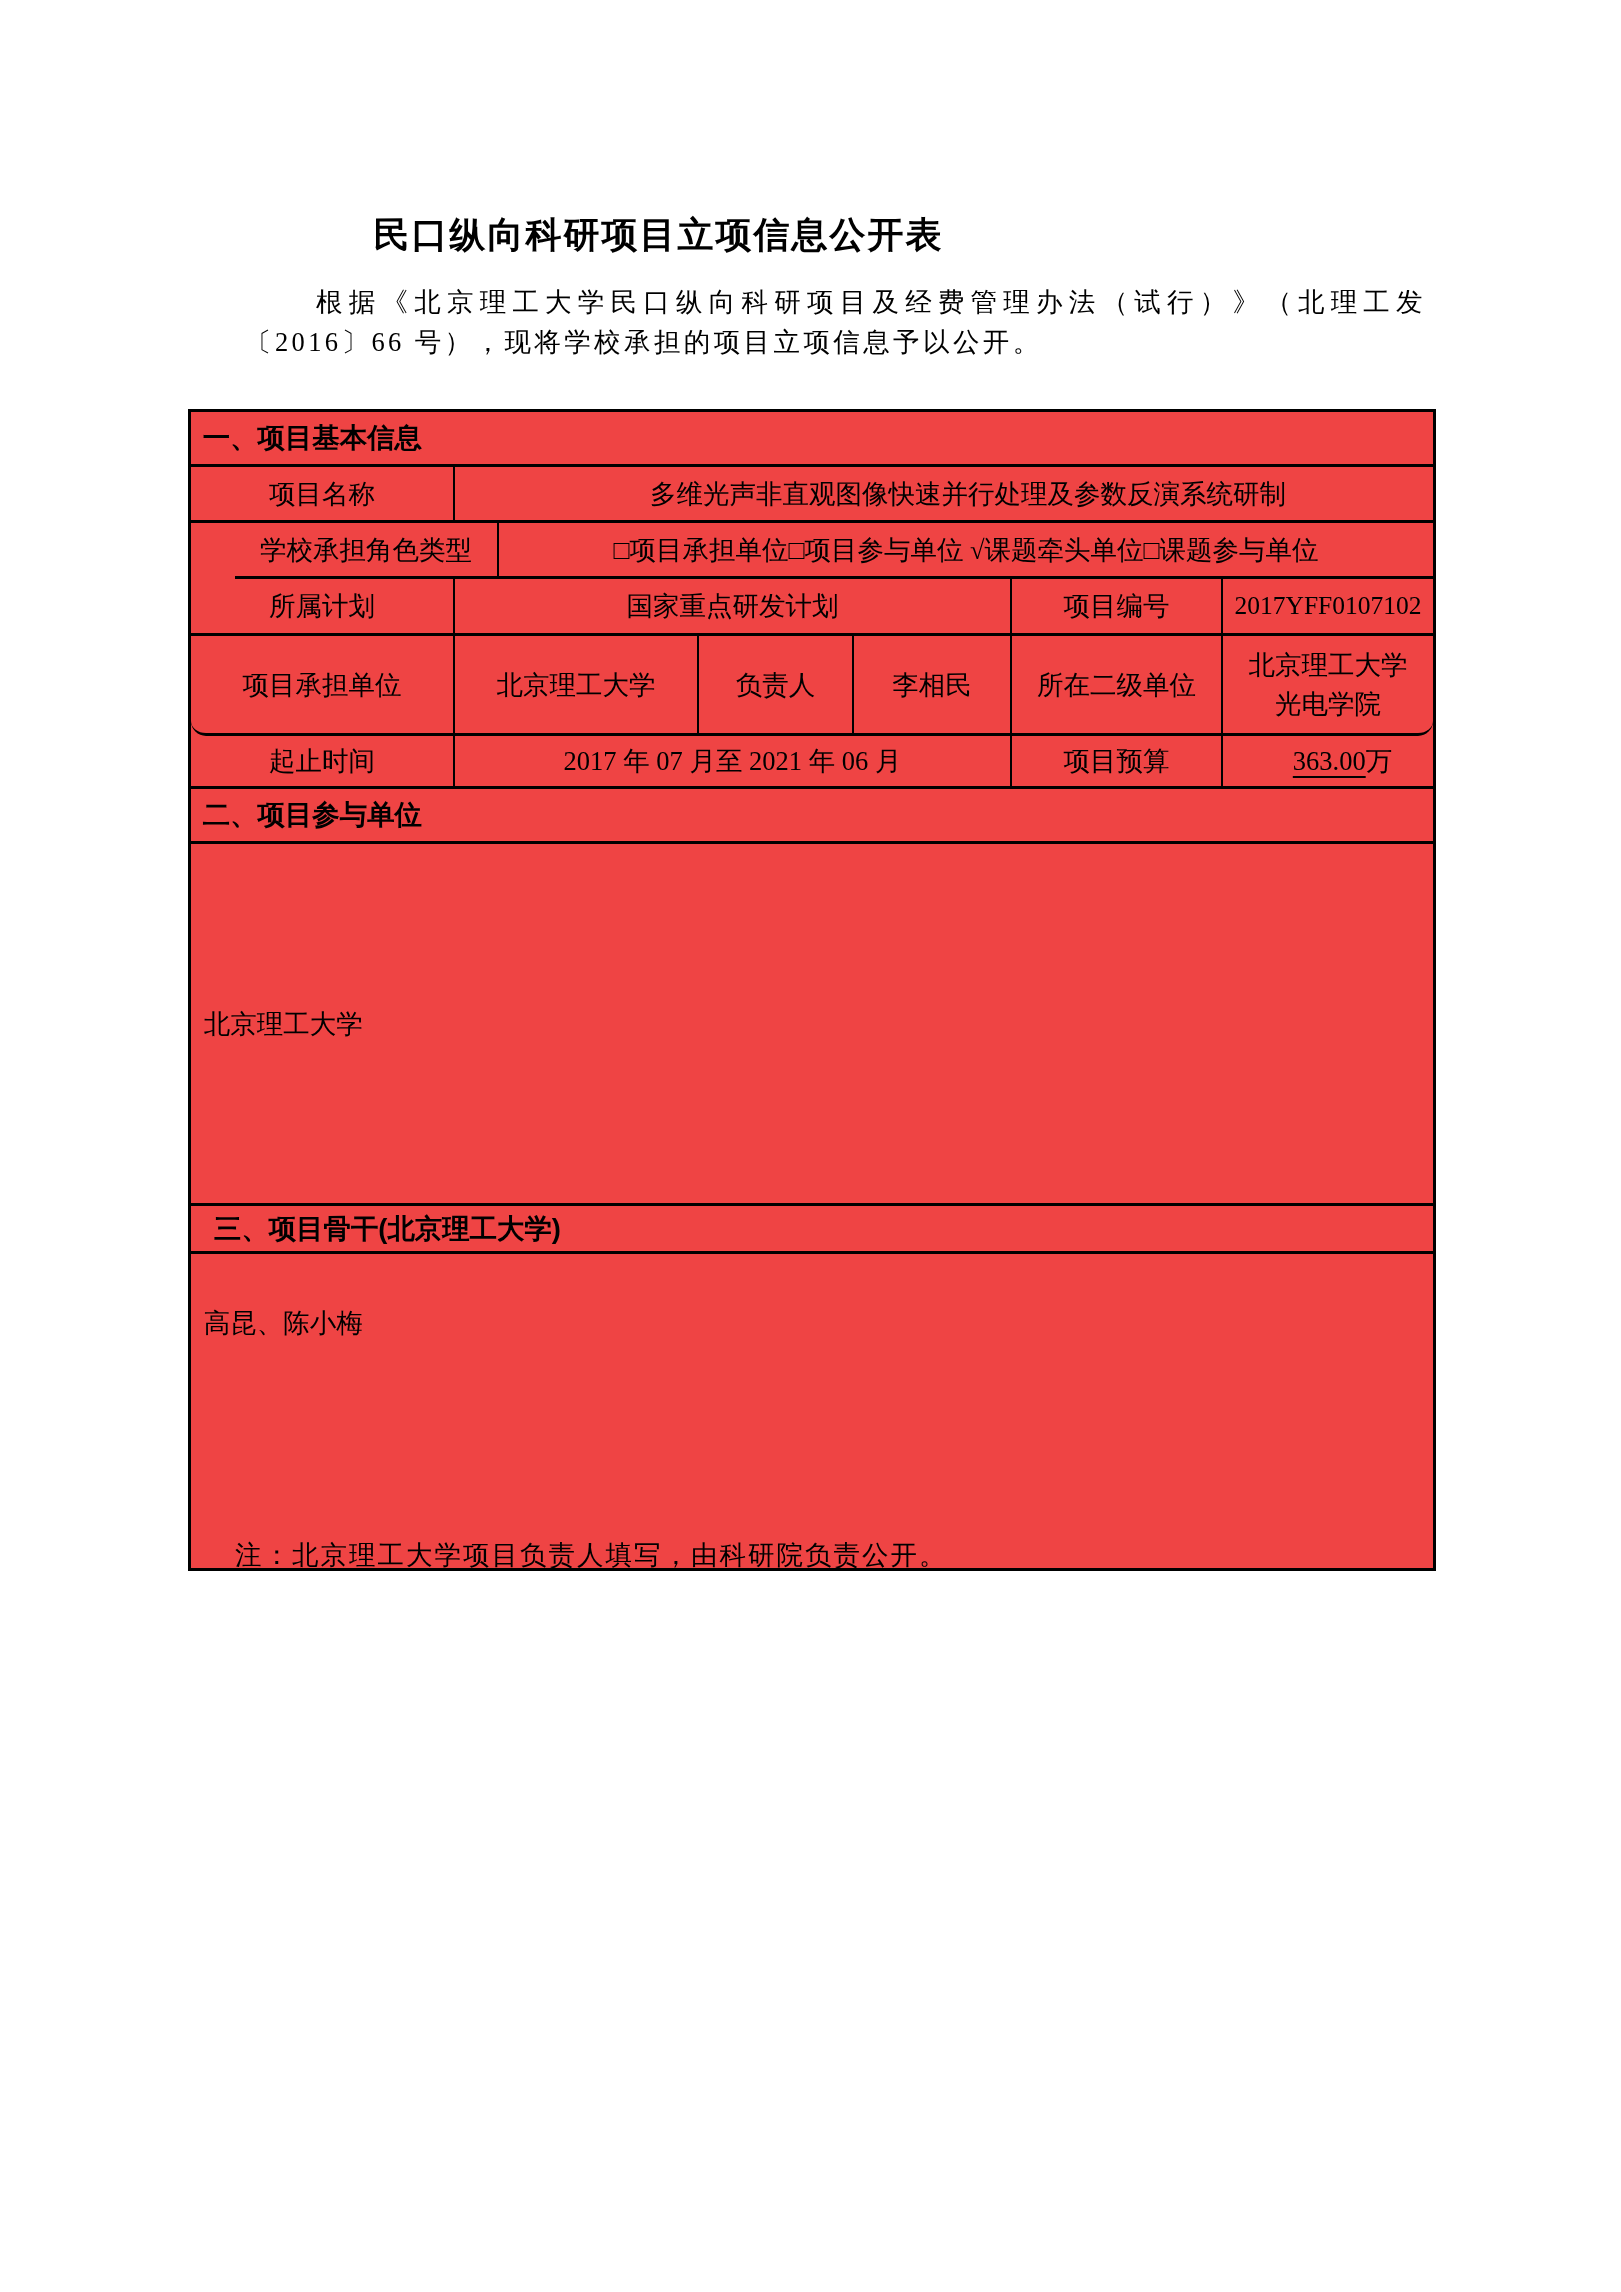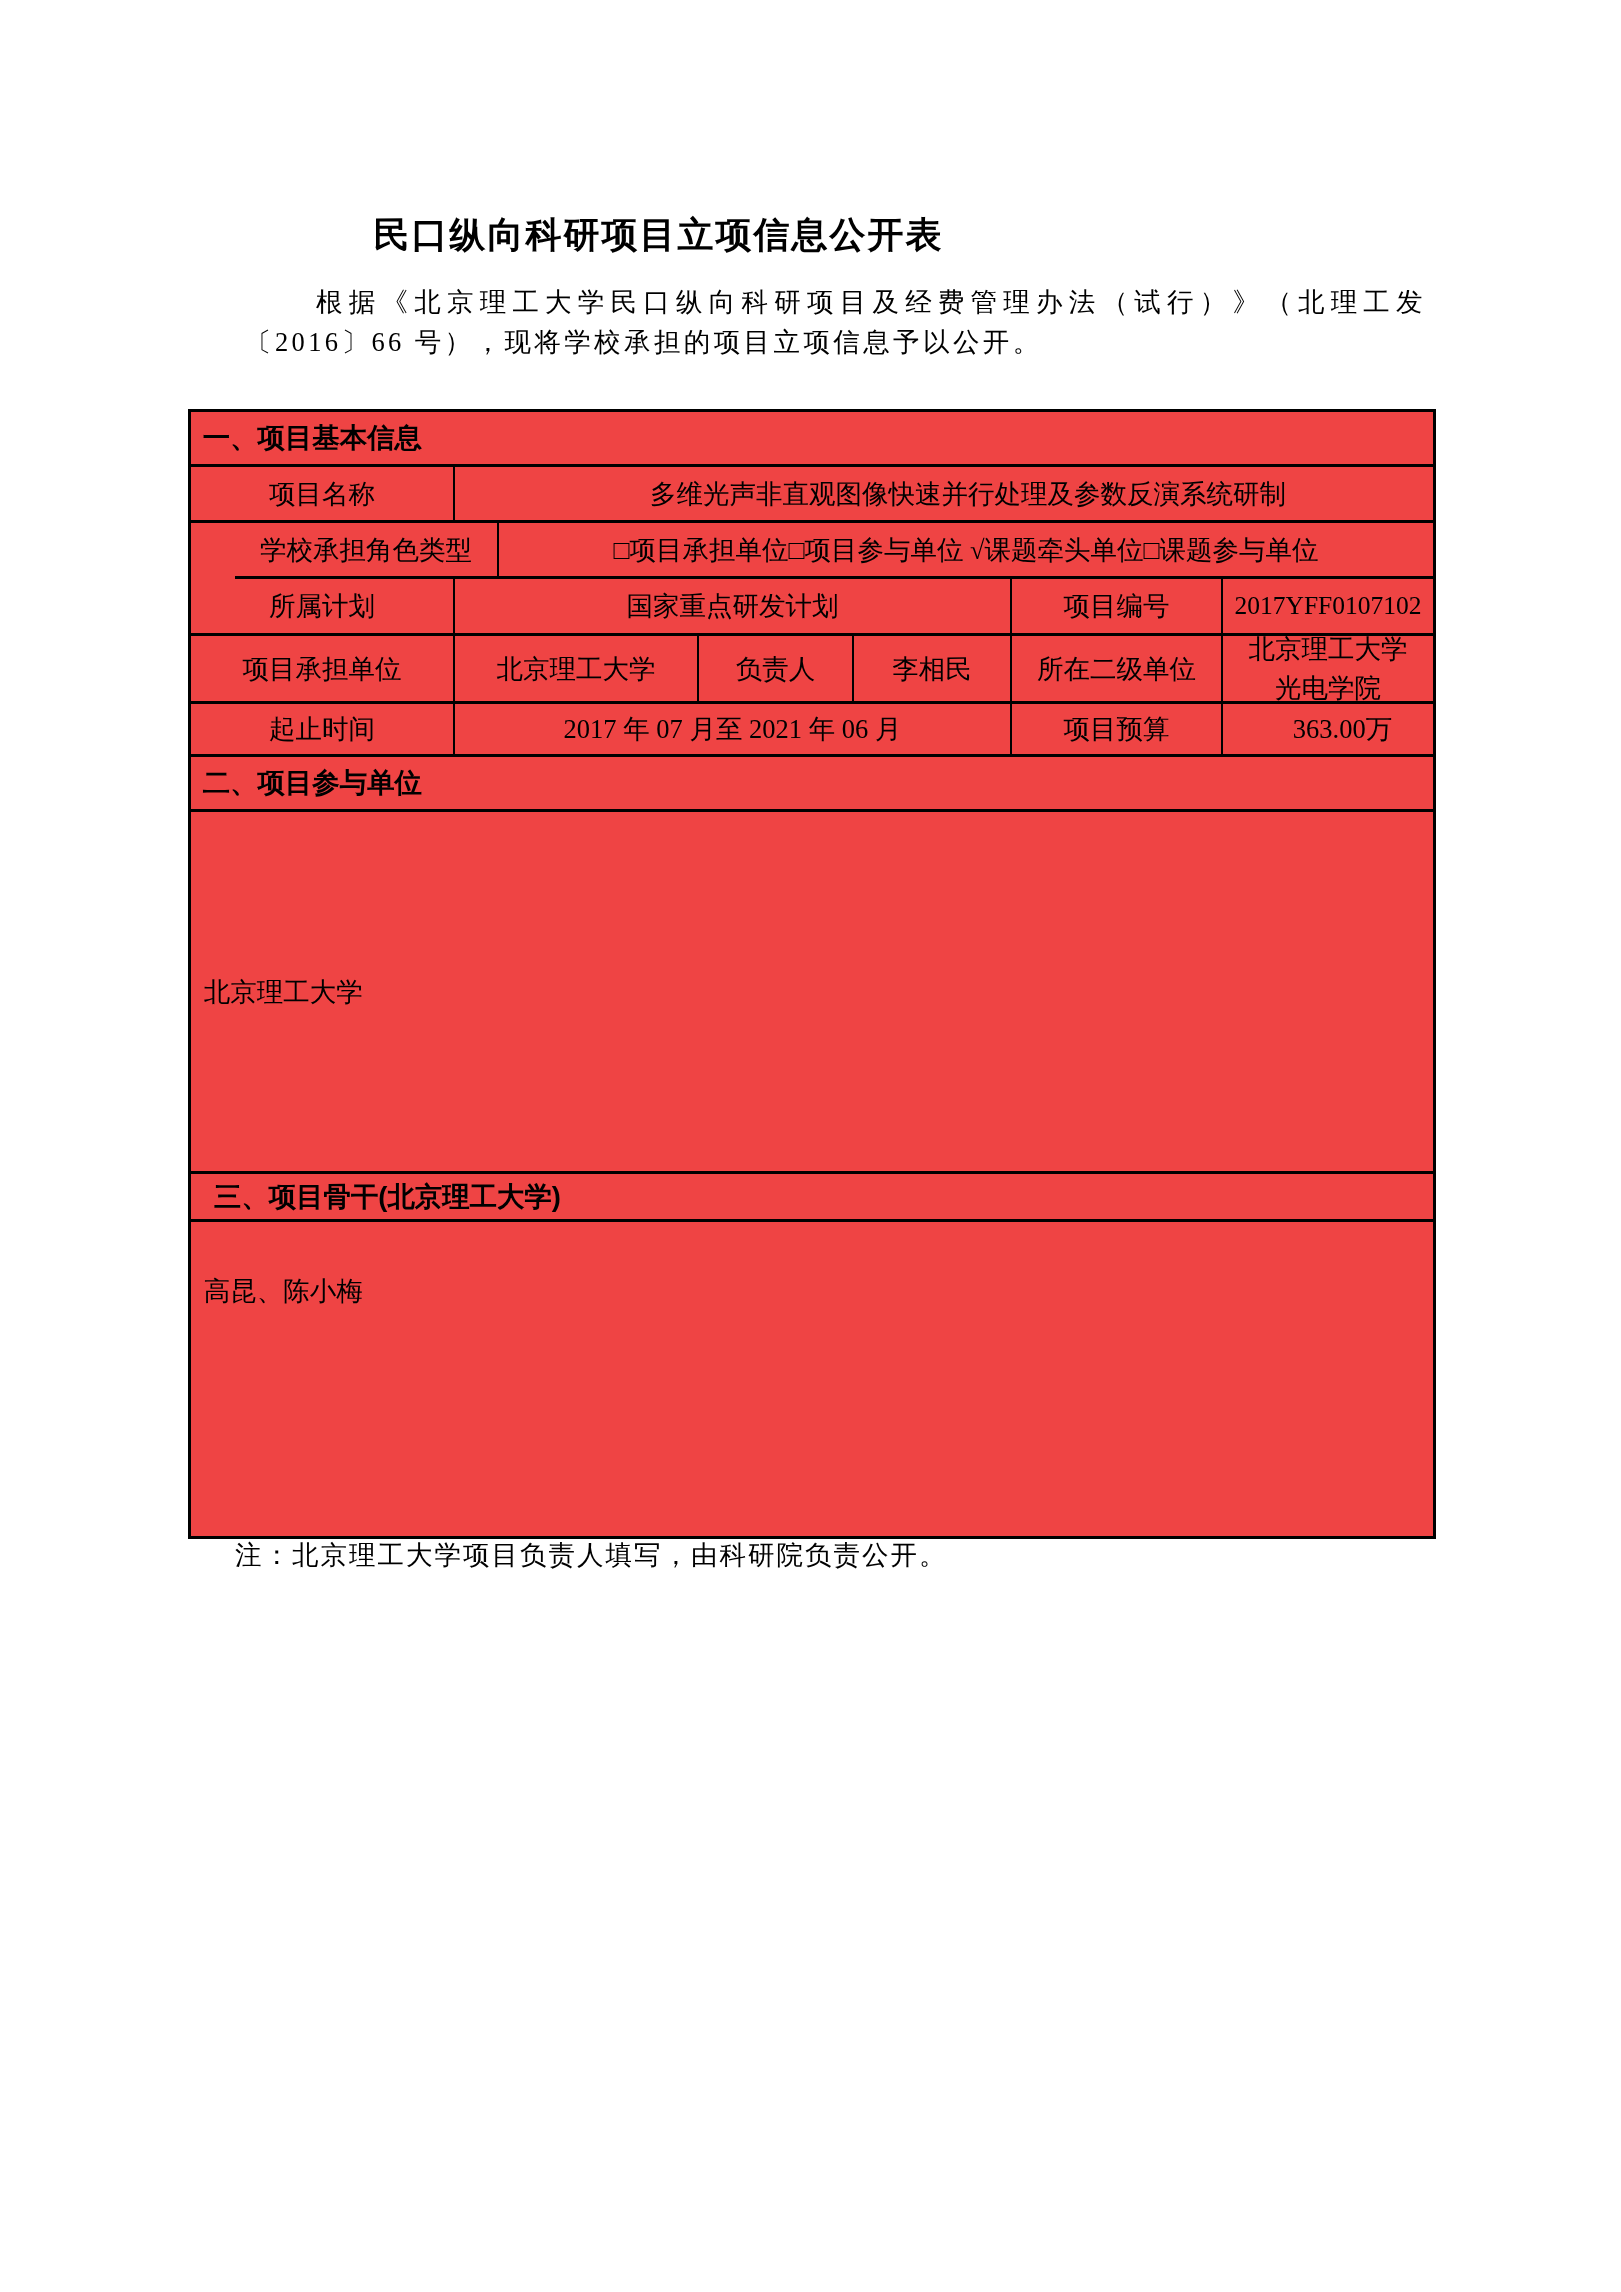--- a/index.html
+++ b/index.html
@@ -41,30 +41,30 @@
   .w249{width:244px;flex:none;}
   .w158{width:155px;flex:none;}
   .w161{width:158px;flex:none;}
   .w215{width:211px;flex:none;}
   .w568{width:557px;flex:none;}
   .grow{flex:1;}
   .rh-sec1{height:55px;}
   .rh1{height:56px;gap:48px;}
   .rh2{height:56px;margin-left:44px;}
   .rh3{height:57px;}
-  .rh4{height:68px;}
+  .rh4{height:100px;border-radius:15px;}
   .rh5{height:53px;}
   .rh-sec2{height:55px;}
   .rc2{height:362px;}
   .rh-sec3{height:48px;padding-left:23px;}
   .rc3{height:314px;}
   .two-line{flex-direction:column;line-height:39px;}
   .top-left{align-items:flex-start;padding-top:51px;}
   .mono-num{font-size:25.5px;letter-spacing:0;}
-  .underlined{text-underline-offset:5.9px;margin-left:29px;}
+  .underlined{text-decoration:underline;text-underline-offset:5.9px;margin-left:29px;}
   .footnote{
     position:absolute;top:1537px;left:235px;margin:0;
     font-size:26.5px;letter-spacing:2px;
   }
 </style>
 </head>
 <body>
 
 <div>
 

